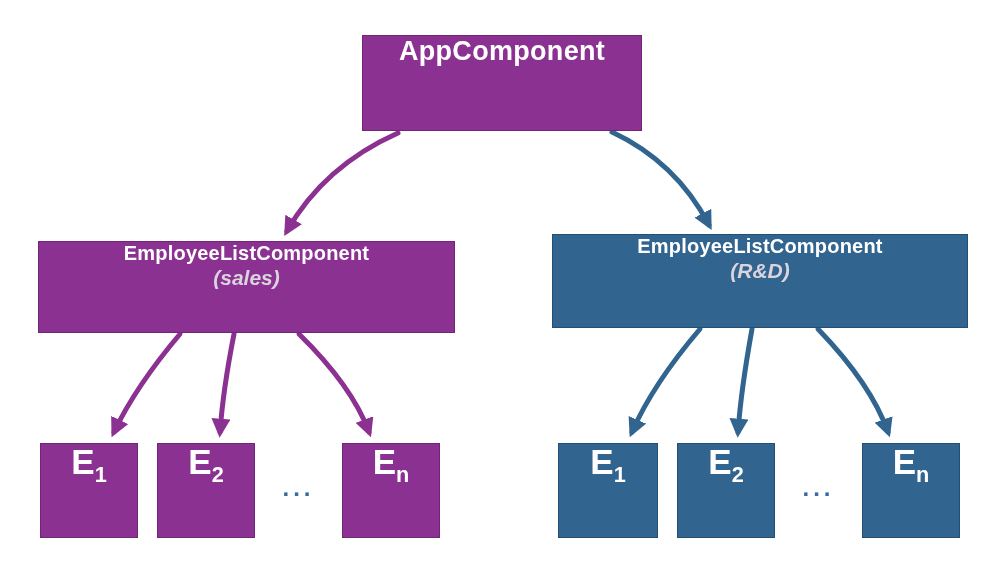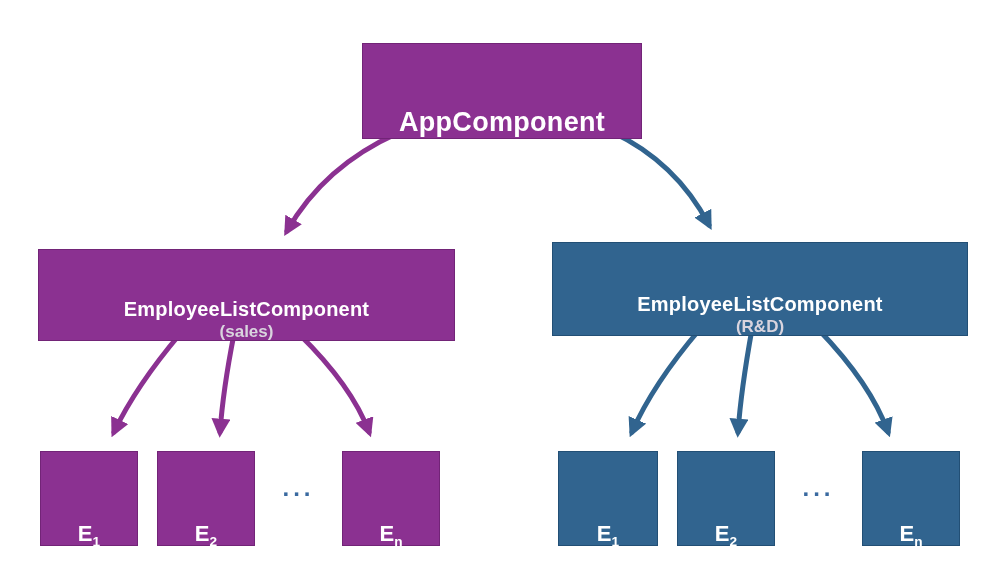--- a/index.html
+++ b/index.html
@@ -25,32 +25,31 @@
     position:absolute;
     left:0; top:0;
     width:1000px; height:577px;
     pointer-events:none;
   }
   .node{
     position:absolute;
     display:flex;
     flex-direction:column;
     align-items:center;
-    justify-content:flex-end;
+    justify-content:flex-start;
     color:#ffffff;
     box-sizing:border-box;
     text-align:center;
-    margin-top:8px;
   }
   .fill-purple{ background:var(--purple); border:1px solid rgba(40,0,45,0.25); }
   .fill-blue{ background:var(--blue); border:1px solid rgba(10,40,70,0.35); }
   .root-label{ font-size:27px; letter-spacing:0.3px; }
   .group-label{ font-size:20px; letter-spacing:0.2px; line-height:1.1; }
-  .group-sub{ font-size:17px; color:var(--subtitle); margin-top:3px; line-height:1; }
-  .e-label{ font-size:22px; line-height:1; }
+  .group-sub{ font-size:21px; color:var(--subtitle); margin-top:3px; line-height:1;font-style:italic; }
+  .e-label{ font-size:35px; line-height:1; }
   .e-label sub{ font-size:0.62em; line-height:0; }
   .ellipsis{
     position:absolute;
     display:flex;
     align-items:center;
     justify-content:center;
     color:var(--ellipsis-dots);
     font-size:24px;
     letter-spacing:4px;
     padding-bottom:6px;

